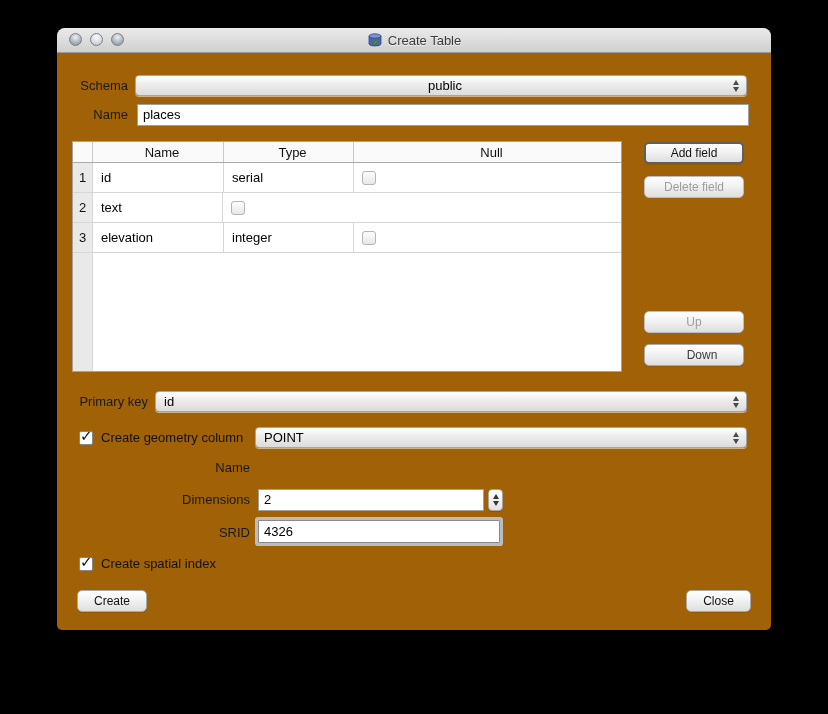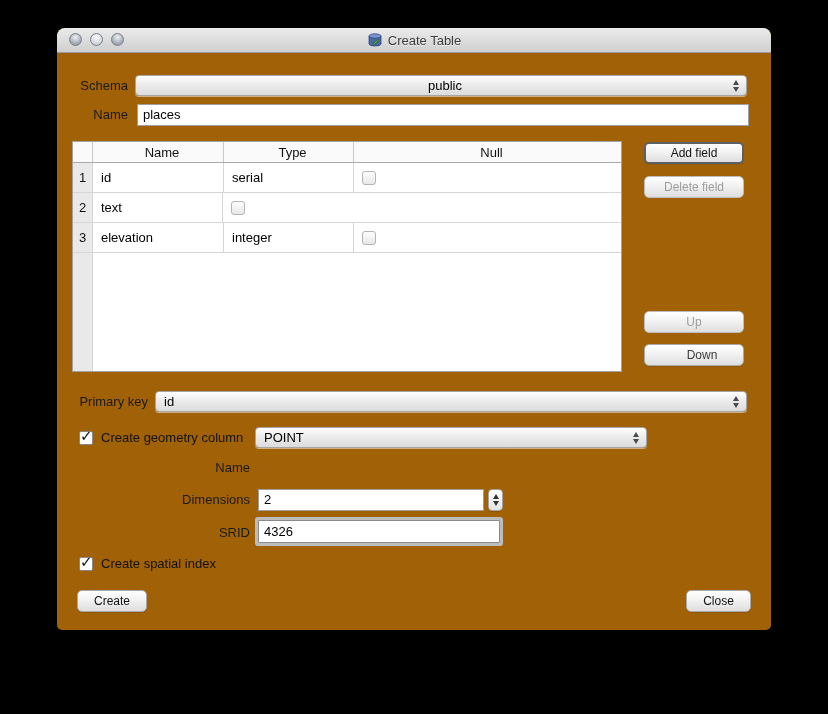--- a/index.html
+++ b/index.html
@@ -212,21 +212,21 @@
     <span class="arrows">
         <span class="up"></span>
         <span class="dn"></span>
       </span>
   </div>
 
   <div class="cb-row" style="left:22px;top:399px;height:21px;">
     <span class="checkbox checked"></span>
     <span>Create geometry column</span>
   </div>
-  <div class="combo" style="left:198px;top:399px;width:392px;">
+  <div class="combo" style="left:198px;top:399px;width:492px;">
     <span>POINT</span>
     <span class="arrows">
         <span class="up"></span>
         <span class="dn"></span>
       </span>
   </div>
 
   <div class="label" style="left:60px;top:429px;width:133px;line-height:22px;">Name</div>
 
   <div class="label" style="left:60px;top:461px;width:133px;line-height:22px;">Dimensions</div>

